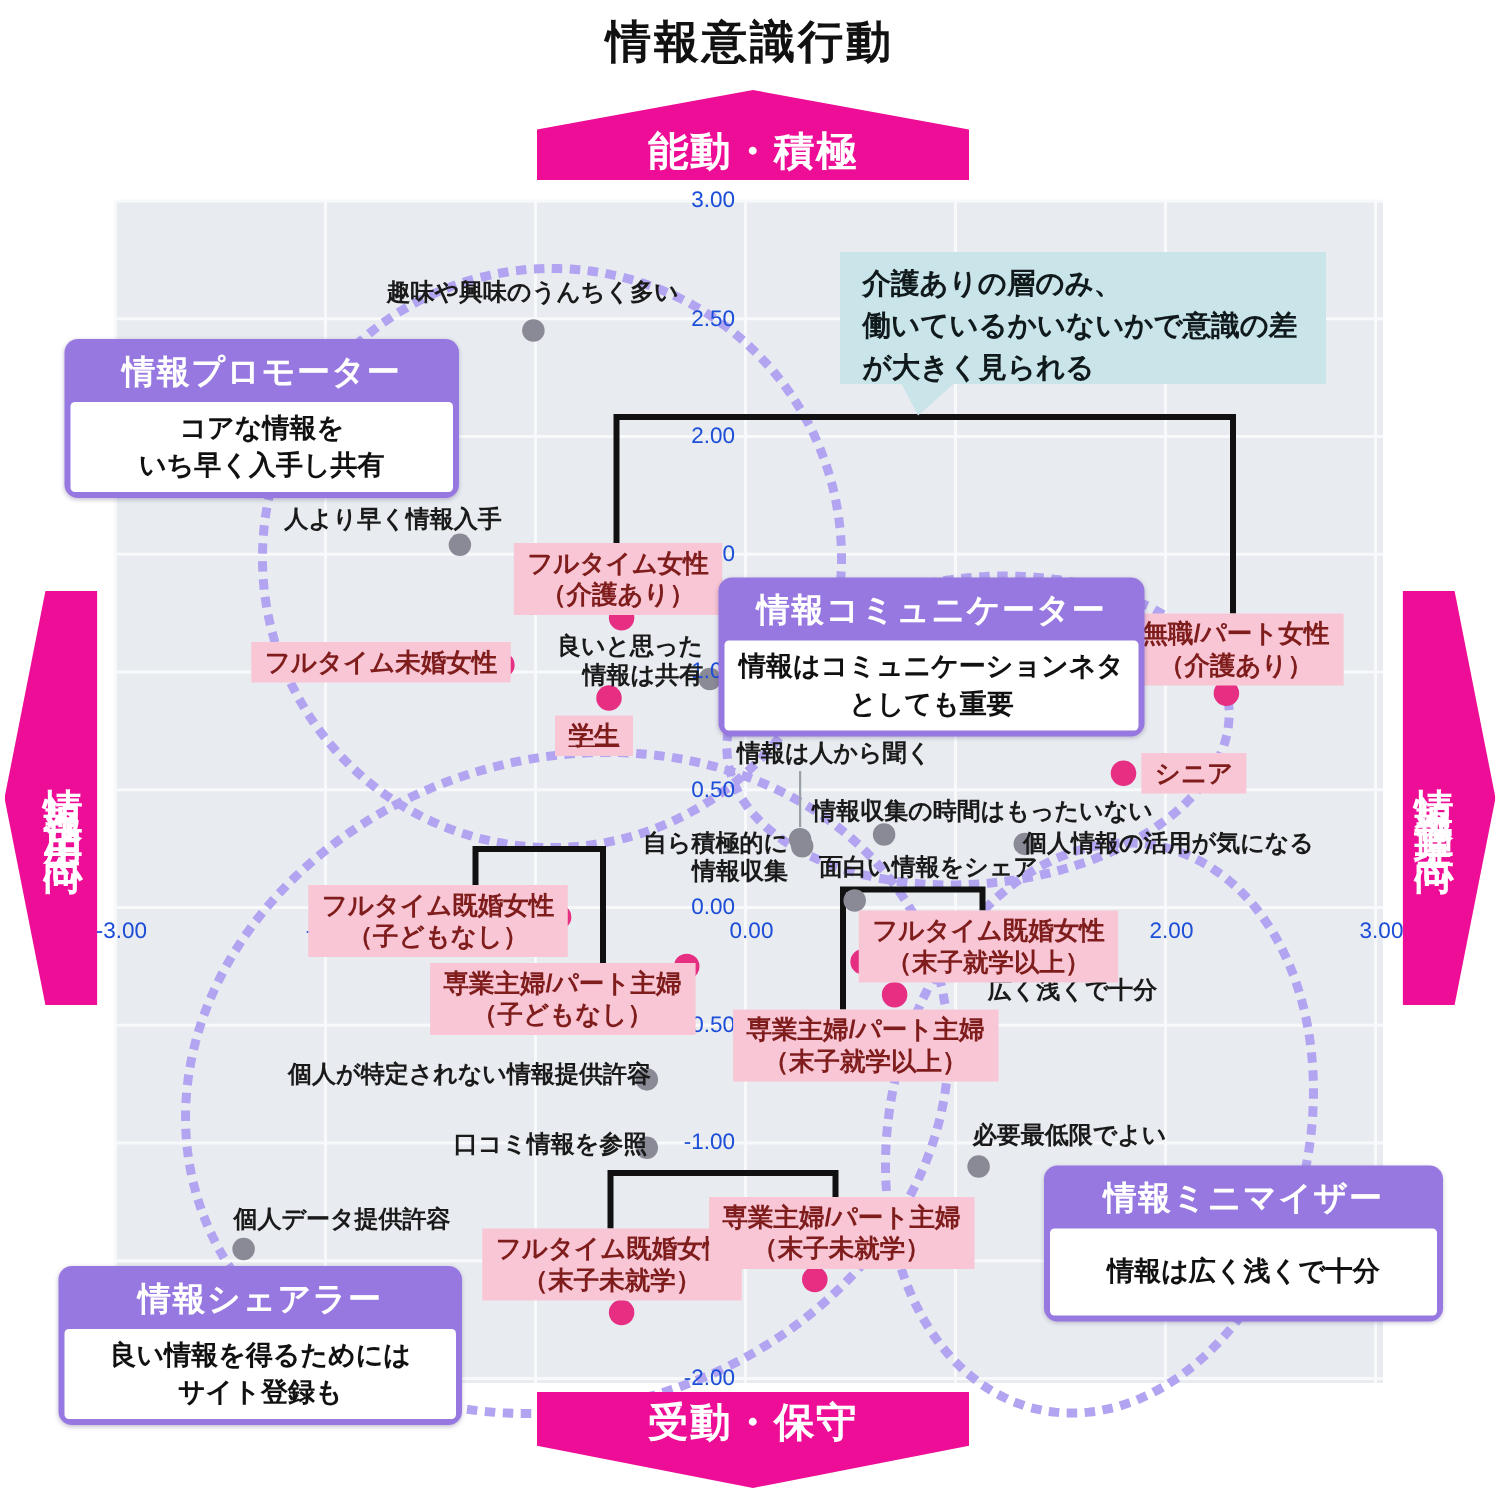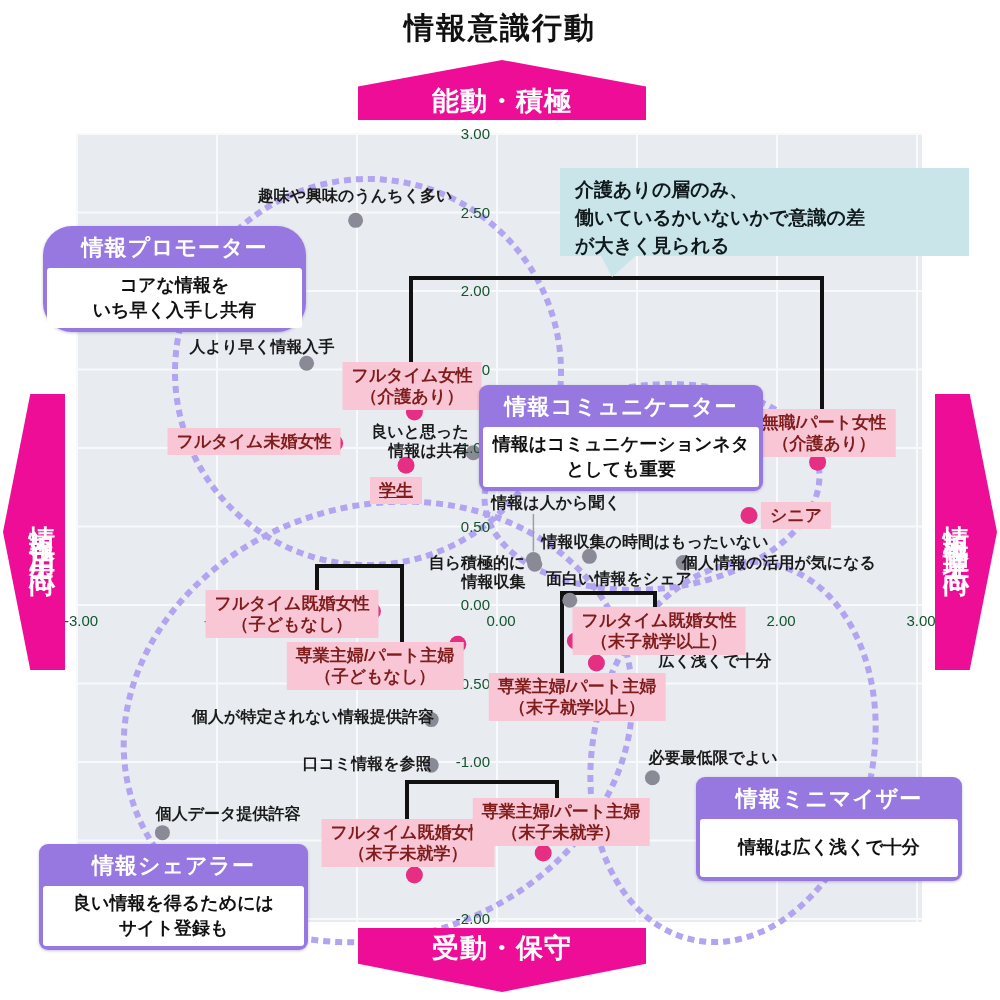--- a/index.html
+++ b/index.html
@@ -14,36 +14,36 @@
   .banner-bottom{left:358px;top:928px;width:288px;height:64px;font-size:27px;padding-bottom:24px;
           clip-path:polygon(0% 0%,100% 0%,100% 56%,50% 100%,0% 56%);letter-spacing:1px;}
   .banner-left{left:3px;top:394px;width:62px;height:276px;font-size:26px;
           clip-path:polygon(44% 0%,100% 0%,100% 100%,44% 100%,0% 50%);}
   .banner-left span{writing-mode:vertical-rl;letter-spacing:9px;margin-left:18px;}
   .banner-right{left:935px;top:394px;width:62px;height:276px;font-size:26px;
           clip-path:polygon(0% 0%,56% 0%,100% 50%,56% 100%,0% 100%);}
   .banner-right span{writing-mode:vertical-rl;letter-spacing:9px;margin-right:18px;}
   #plot-svg{position:absolute;left:0;top:0;z-index:0;}
   #labels{position:absolute;left:0;top:0;width:1000px;height:1000px;z-index:1;pointer-events:none;}
-  .tick{position:absolute;color:#14532d;font-size:15px;white-space:nowrap;z-index:1;}
+  .tick{position:absolute;color:#1d4ed8;font-size:15px;white-space:nowrap;z-index:1;}
   .attr-label{position:absolute;transform:translateX(-50%);color:#1a1a1a;font-size:16px;
           font-weight:bold;line-height:1.18;text-align:center;white-space:nowrap;z-index:2;}
   .attr-label.right{text-align:right;}
   .seg-label{position:absolute;transform:translateX(-50%);background:#f8c6d4;color:#7f1d1d;
           font-size:17px;font-weight:bold;line-height:1.24;text-align:center;padding:3px 9px;
           white-space:nowrap;z-index:3;}
-  .callout{position:absolute;left:560px;top:168px;width:409px;height:88px;background:#c9e5e9;
+  .callout{position:absolute;left:560px;top:168px;width:324px;height:88px;background:#c9e5e9;
           color:#10191c;font-size:19px;font-weight:bold;line-height:1.47;padding:8px 0 0 15px;
           box-sizing:border-box;z-index:6;}
   .cbox{position:absolute;background:#9778e0;border-radius:9px;padding:4px;box-sizing:border-box;
           z-index:5;box-shadow:0 1px 3px rgba(40,20,90,.25);}
   .cbox-h{color:#fff;text-align:center;font-weight:bold;font-size:22px;padding:3px 0 5px;letter-spacing:1px;}
   .cbox-b{background:#fff;border-radius:3px;color:#111;text-align:center;font-weight:bold;
           font-size:18px;line-height:1.4;padding:5px 4px;display:flex;flex-direction:column;justify-content:center;}
-  .box-promoter{left:43px;top:226px;width:263px;border-radius:29px;}
+  .box-promoter{left:43px;top:226px;width:263px;}
   .box-communicator{left:479px;top:385px;width:284px;}
   .box-sharer{left:39px;top:844px;width:269px;}
   .box-minimizer{left:696px;top:777px;width:266px;}
   .box-minimizer .cbox-b{min-height:48px;}
 </style>
 </head>
 <body>
 
 <div class="canvas">
 

